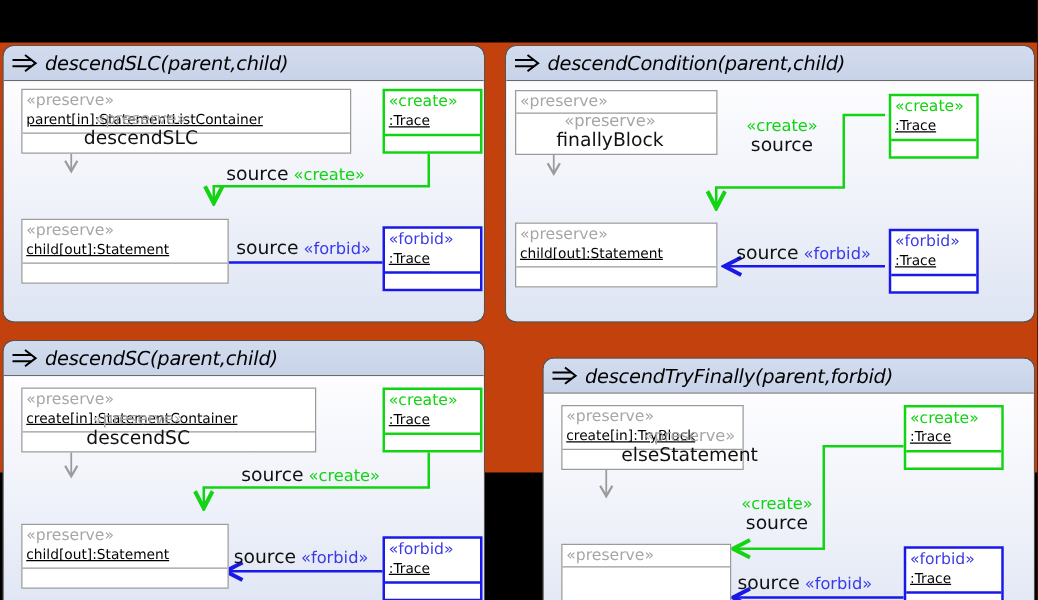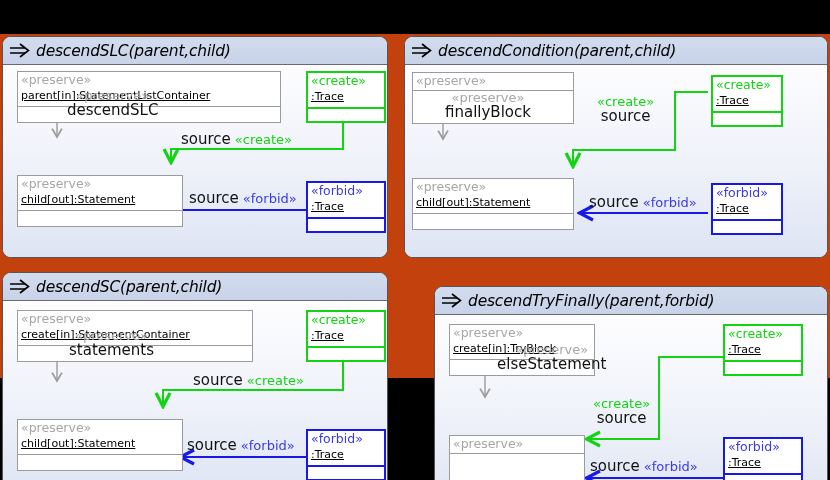--- a/index.html
+++ b/index.html
@@ -279,21 +279,21 @@
       <div class="node forbid" style="left:303px;top:128px;width:80px;height:52px;">
         <div class="compartment-top">
           <span class="stereo">«forbid»</span>
           <span class="objname">:Trace</span>
         </div>
         <div class="compartment-bottom"></div>
       </div>
 
       <div class="edge-label stack" style="left:66px;top:28px;">
         <span class="lbl-stereo preserve">«preserve»</span>
-        <span class="lbl-role">statements</span>
+        <span class="lbl-role">descendSC</span>
       </div>
 
       <div class="edge-label inline" style="left:190px;top:72px;">
         <span class="lbl-role">source</span>
         <span class="lbl-stereo create">«create»</span>
       </div>
 
       <div class="edge-label inline" style="left:184px;top:137px;">
         <span class="lbl-role">source</span>
         <span class="lbl-stereo forbid">«forbid»</span>

